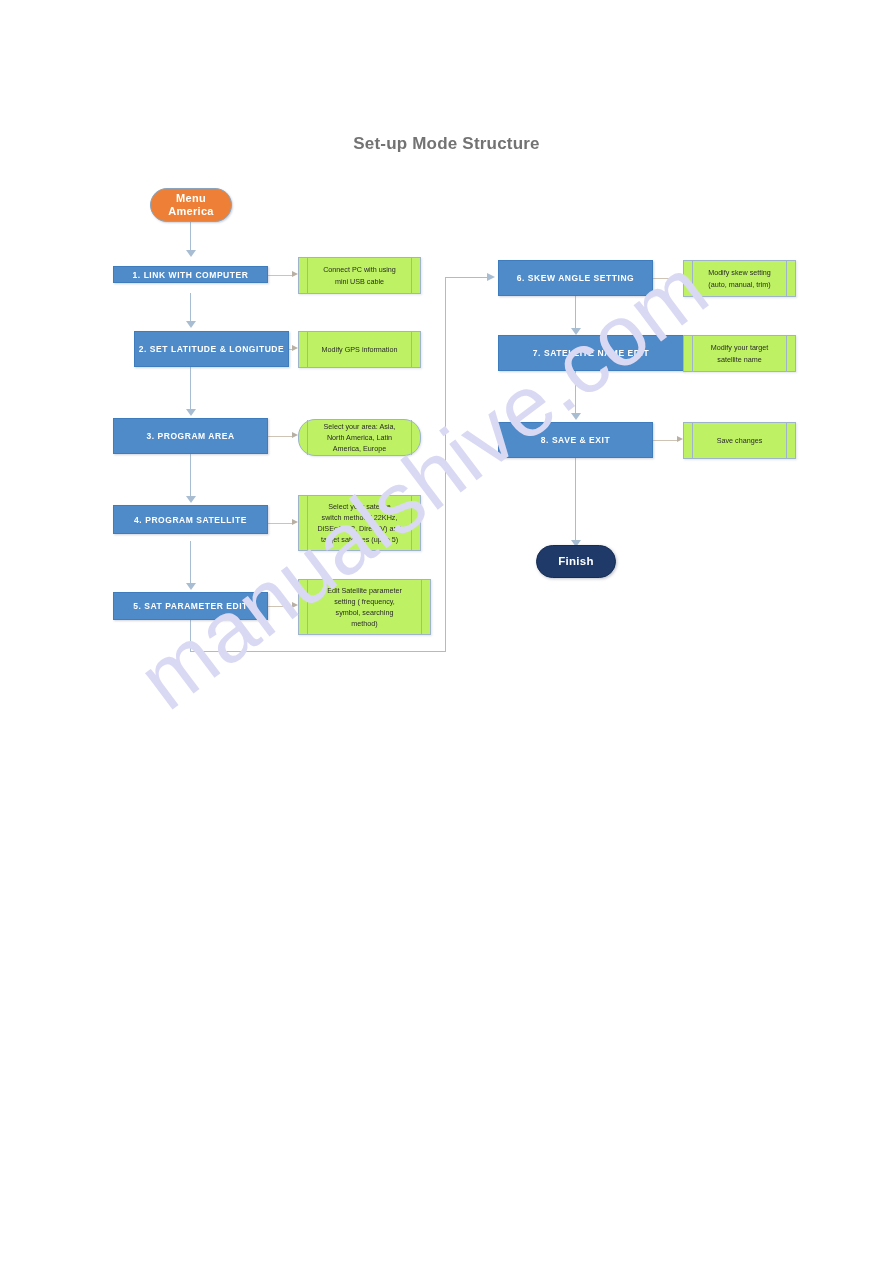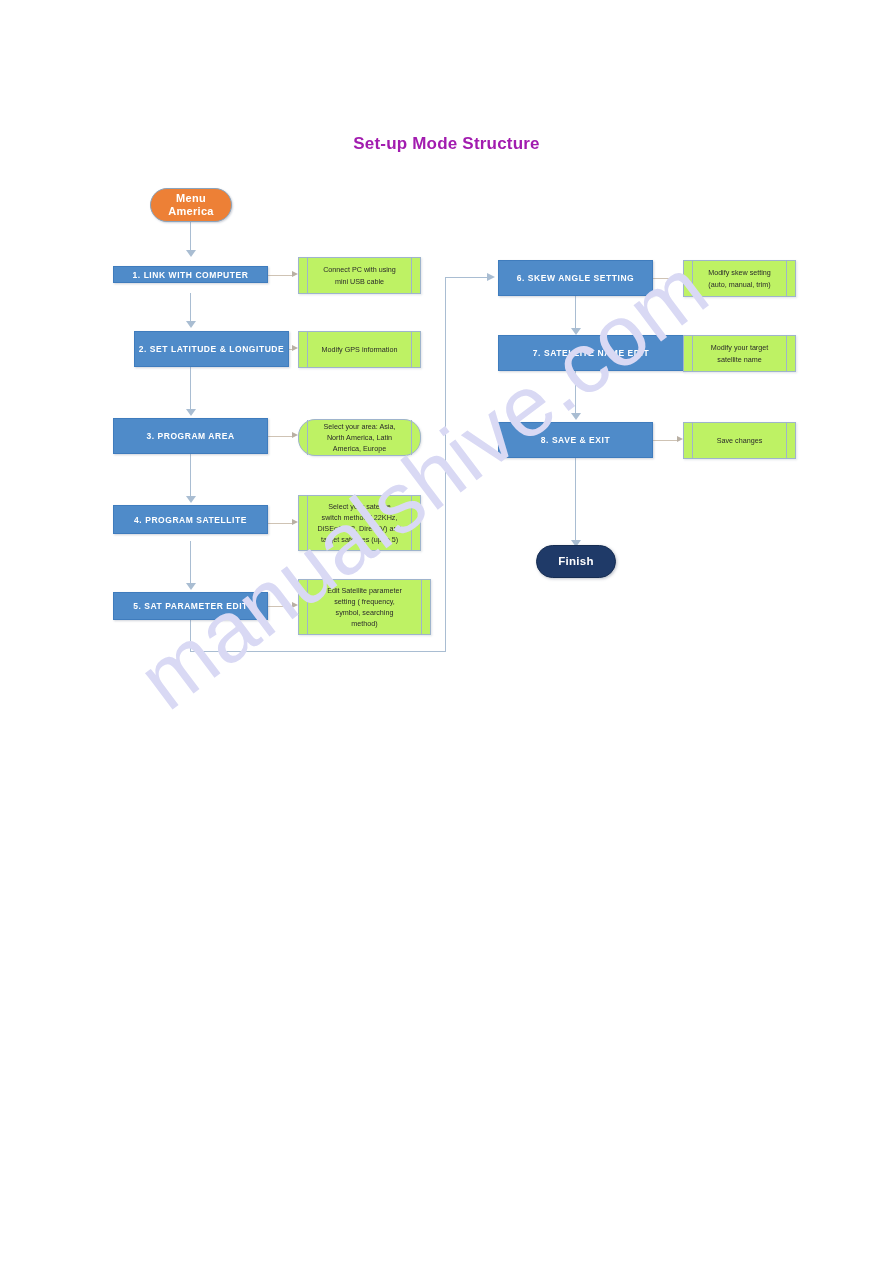--- a/index.html
+++ b/index.html
@@ -40,21 +40,21 @@
     letter-spacing: 1px;
   }
   #title {
     position: absolute;
     left: 0;
     top: 134px;
     width: 893px;
     text-align: center;
     font-size: 17px;
     font-weight: bold;
-    color: #a21caf;
+    color: #737373;
     letter-spacing: 0.2px;
     z-index: 3;
   }
   
   .node {
     position: absolute;
     box-sizing: border-box;
     z-index: 3;
   }
   .step-box {

